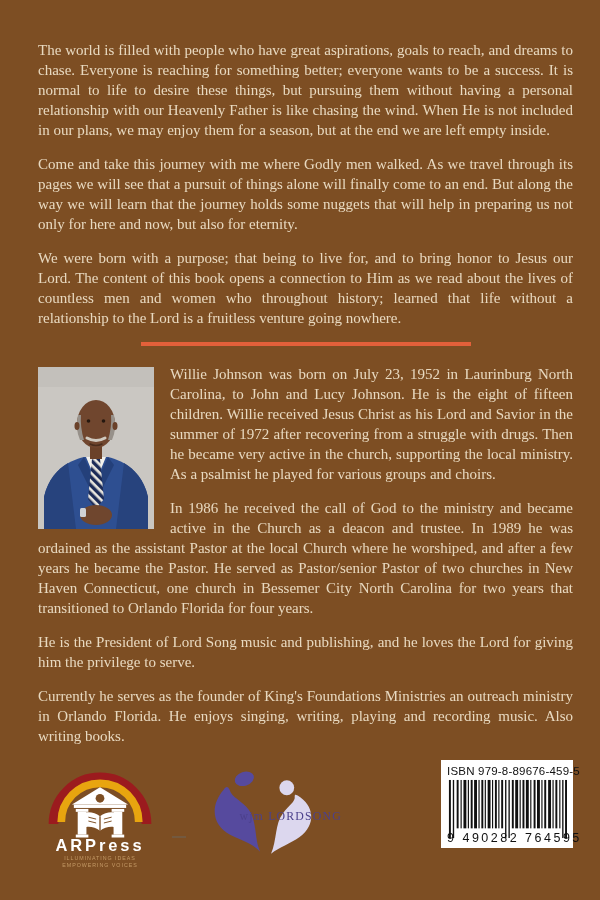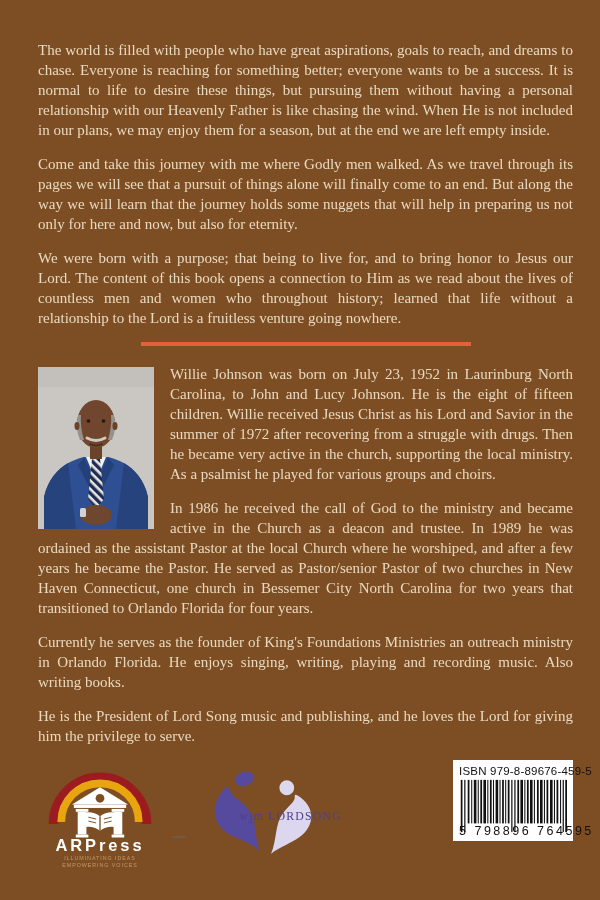--- a/index.html
+++ b/index.html
@@ -13,21 +13,21 @@
   .divider { width:330px; height:4px; background:#e2603a; margin:14px auto 18px auto; }
   .bio { margin-top:16px; }
   .author-photo {
     float:left; width:116px; height:162px; margin:3px 16px 6px 0; display:block;
   }
   .footer { display:flex; align-items:flex-start; margin-top:12px; }
   .arpress-logo { width:124px; flex:0 0 auto; }
   .footer-dash { width:14px; height:2px; background:#6b6257; opacity:.55; margin:76px 0 0 10px; flex:0 0 auto; }
   .lordsong-logo { width:148px; flex:0 0 auto; margin:8px 0 0 12px; }
   .barcode-box {
-    margin-left:auto; width:120px; box-sizing:border-box; background:#ffffff;
+    margin-left:auto; width:132px; box-sizing:border-box; background:#ffffff;
     padding:5px 6px 3px 6px; color:#111;
   }
   .barcode-isbn {
     font-family:"Liberation Sans", sans-serif; font-size:11.5px; text-align:center;
     white-space:nowrap; letter-spacing:0.2px; margin-bottom:2px; color:#111;
   }
   .barcode-bars { display:block; width:100%; }
   .barcode-number {
     font-family:"Liberation Sans", sans-serif; font-size:12.5px; letter-spacing:2.5px;
     text-align:center; white-space:nowrap; margin-top:-12px; color:#111;
@@ -72,22 +72,22 @@
       <circle cx="65.5" cy="54" r="1.8" fill="#26180f"></circle>
       <path d="M49,71 Q58,76 67,71" stroke="#cfc9bf" stroke-width="3" fill="none" stroke-linecap="round"></path>
       <path d="M52,77 Q58,80 64,77" stroke="#4a2d1c" stroke-width="1.5" fill="none" stroke-linecap="round"></path>
       <ellipse cx="58" cy="148" rx="16" ry="10" fill="#6f462e"></ellipse>
       <rect x="42" y="141" width="6" height="9" rx="1.5" fill="#cfd2d6"></rect>
     </svg>
     <p>Willie Johnson was born on July 23, 1952 in Laurinburg North Carolina, to John and Lucy Johnson. He is the eight of fifteen children. Willie received Jesus Christ as his Lord and Savior in the summer of 1972 after recovering from a struggle with drugs. Then he became very active in the church, supporting the local ministry. As a psalmist he played for various groups and choirs.</p>
     <p>In 1986 he received the call of God to the ministry and became active in the Church as a deacon and trustee. In 1989 he was ordained as the assistant Pastor at the local Church where he worshiped, and after a few years he became the Pastor. He served as Pastor/senior Pastor of two churches in New Haven Connecticut, one church in Bessemer City North Carolina for two years that transitioned to Orlando Florida for four years.</p>
   </div>
 
+  <p>He is the President of Lord Song music and publishing, and he loves the Lord for giving him the privilege to serve.</p>
   <p>Currently he serves as the founder of King's Foundations Ministries an outreach ministry in Orlando Florida. He enjoys singing, writing, playing and recording music. Also writing books.</p>
-  <p>He is the President of Lord Song music and publishing, and he loves the Lord for giving him the privilege to serve.</p>
 
   <div class="footer">
 
     <svg class="arpress-logo" viewBox="0 0 128 112" xmlns="http://www.w3.org/2000/svg">
       <path d="M16,66 A48,48 0 1 1 112,66" fill="none" stroke="#9b1b1e" stroke-width="10"></path>
       <path d="M24,64 A40,40 0 1 1 104,64" fill="none" stroke="#e8a50f" stroke-width="8"></path>
       <g>
         <polygon points="64,28 93,46 35,46" fill="#ffffff"></polygon>
         <circle cx="64" cy="39.5" r="4.5" fill="#7d4e23"></circle>
         <rect x="37" y="46" width="54" height="3.5" fill="#ffffff"></rect>
@@ -153,17 +153,17 @@
           <rect x="97.5" y="1" width="1.2" height="50"></rect>
             <rect x="100.5" y="1" width="2" height="50"></rect>
           <rect x="104.5" y="1" width="3" height="50"></rect>
             <rect x="109" y="1" width="1.2" height="50"></rect>
           <rect x="112" y="1" width="2" height="50"></rect>
             <rect x="116" y="1" width="1.2" height="50"></rect>
           <rect x="119" y="1" width="1.4" height="60"></rect>
             <rect x="122" y="1" width="2" height="60"></rect>
         </g>
       </svg>
-      <div class="barcode-number">5 798896 764595</div>
+      <div class="barcode-number">9 490282 764595</div>
     </div>
 
   </div>
 </div>
 
 </body></html>

